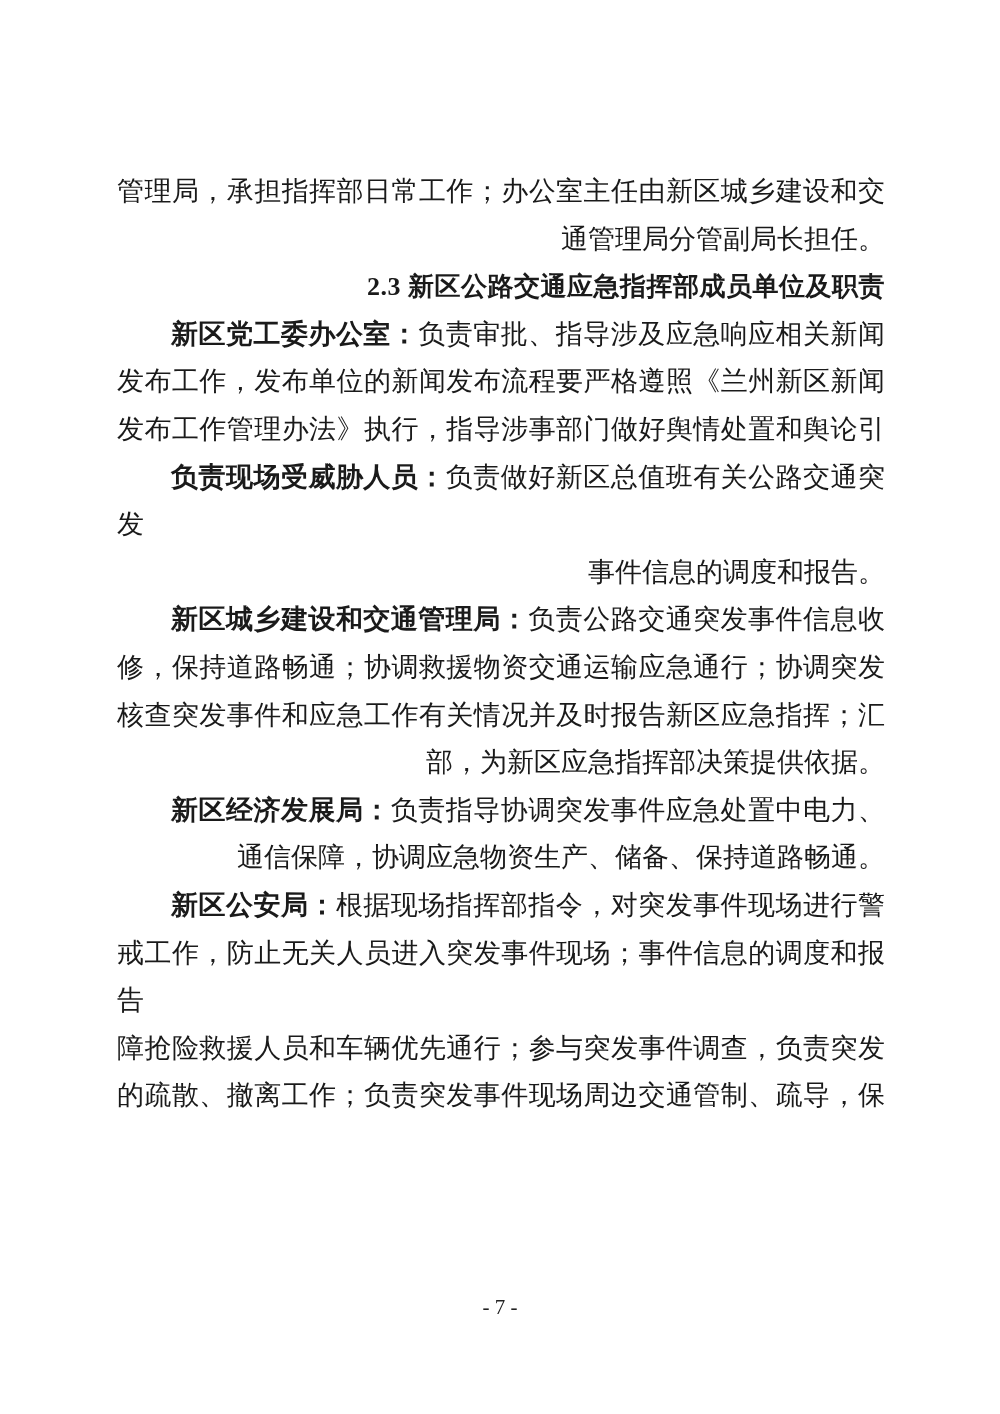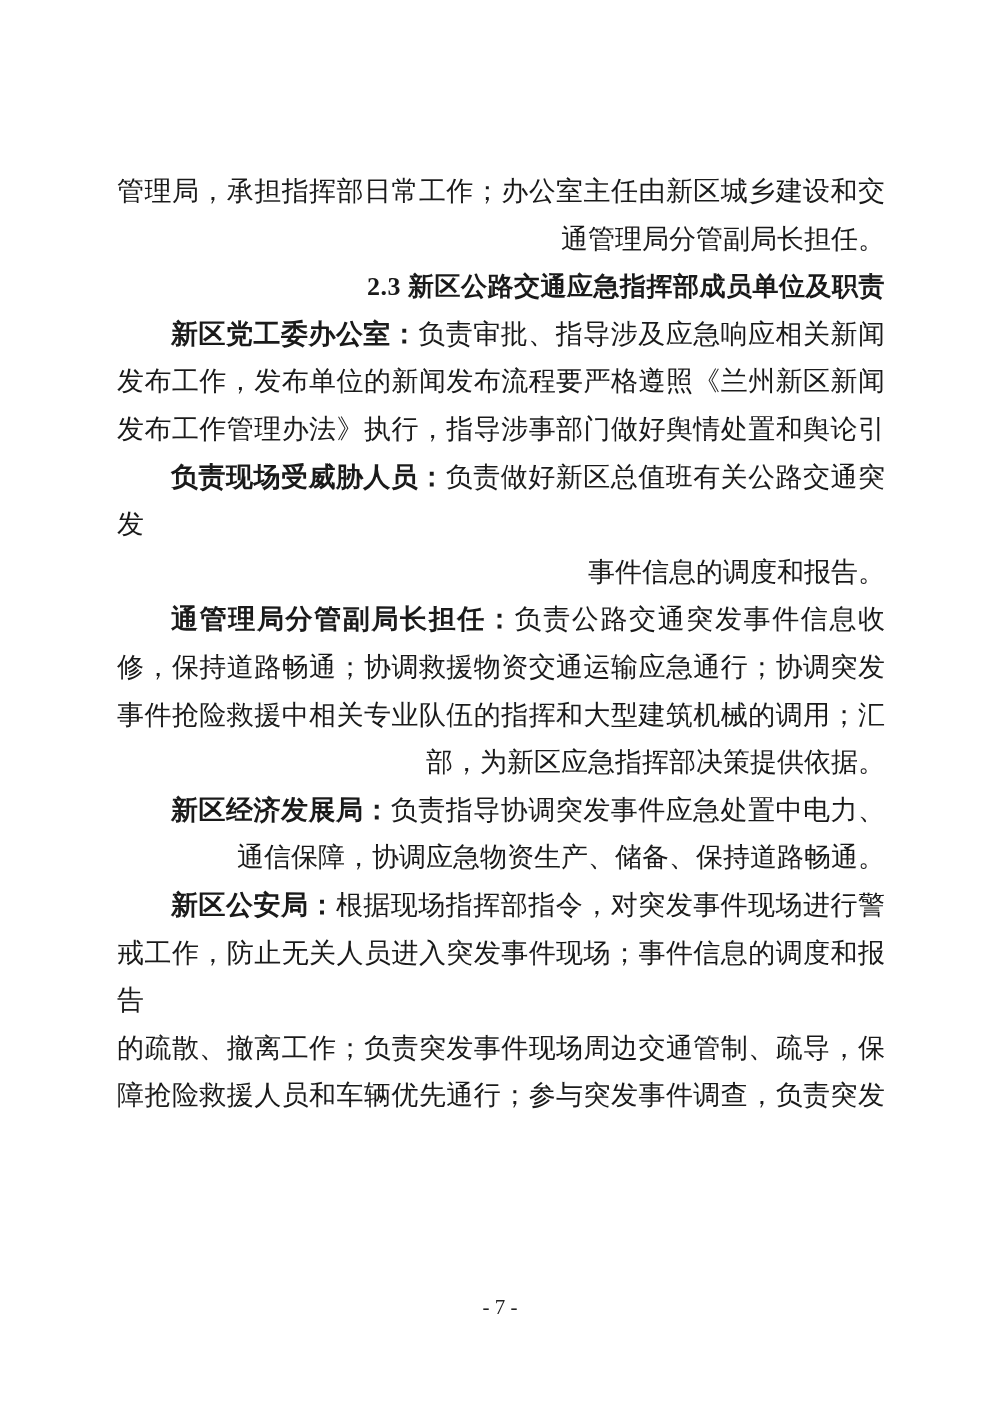--- a/index.html
+++ b/index.html
@@ -59,27 +59,27 @@
 <div class="page">
   <div class="doc-body">
       <div class="line justify">管理局，承担指挥部日常工作；办公室主任由新区城乡建设和交</div>
       <div class="line">通管理局分管副局长担任。</div>
       <div class="line heading indent"><span class="bold-lead">2.3 新区公路交通应急指挥部成员单位及职责</span></div>
       <div class="line indent justify"><span class="bold-lead">新区党工委办公室：</span>负责审批、指导涉及应急响应相关新闻</div>
       <div class="line justify">发布工作，发布单位的新闻发布流程要严格遵照《兰州新区新闻</div>
       <div class="line justify">发布工作管理办法》执行，指导涉事部门做好舆情处置和舆论引</div>
       <div class="line indent justify"><span class="bold-lead">负责现场受威胁人员：</span>负责做好新区总值班有关公路交通突发</div>
       <div class="line">事件信息的调度和报告。</div>
-      <div class="line indent justify"><span class="bold-lead">通管理局分管副局长担任：</span>负责公路交通突发事件信息收</div>
+      <div class="line indent justify"><span class="bold-lead">新区城乡建设和交通管理局：</span>负责公路交通突发事件信息收</div>
       <div class="line justify">修，保持道路畅通；协调救援物资交通运输应急通行；协调突发</div>
-      <div class="line justify">事件抢险救援中相关专业队伍的指挥和大型建筑机械的调用；汇</div>
+      <div class="line justify">核查突发事件和应急工作有关情况并及时报告新区应急指挥；汇</div>
       <div class="line">部，为新区应急指挥部决策提供依据。</div>
       <div class="line indent justify"><span class="bold-lead">新区经济发展局：</span>负责指导协调突发事件应急处置中电力、</div>
       <div class="line">通信保障，协调应急物资生产、储备、保持道路畅通。</div>
       <div class="line indent justify"><span class="bold-lead">新区公安局：</span>根据现场指挥部指令，对突发事件现场进行警</div>
       <div class="line justify">戒工作，防止无关人员进入突发事件现场；事件信息的调度和报告</div>
+      <div class="line justify">障抢险救援人员和车辆优先通行；参与突发事件调查，负责突发</div>
       <div class="line justify">的疏散、撤离工作；负责突发事件现场周边交通管制、疏导，保</div>
-      <div class="line justify">障抢险救援人员和车辆优先通行；参与突发事件调查，负责突发</div>
     </div>
   <div class="footer">
     <span>- 7 -</span>
   </div>
 </div>
 
 </body></html>

